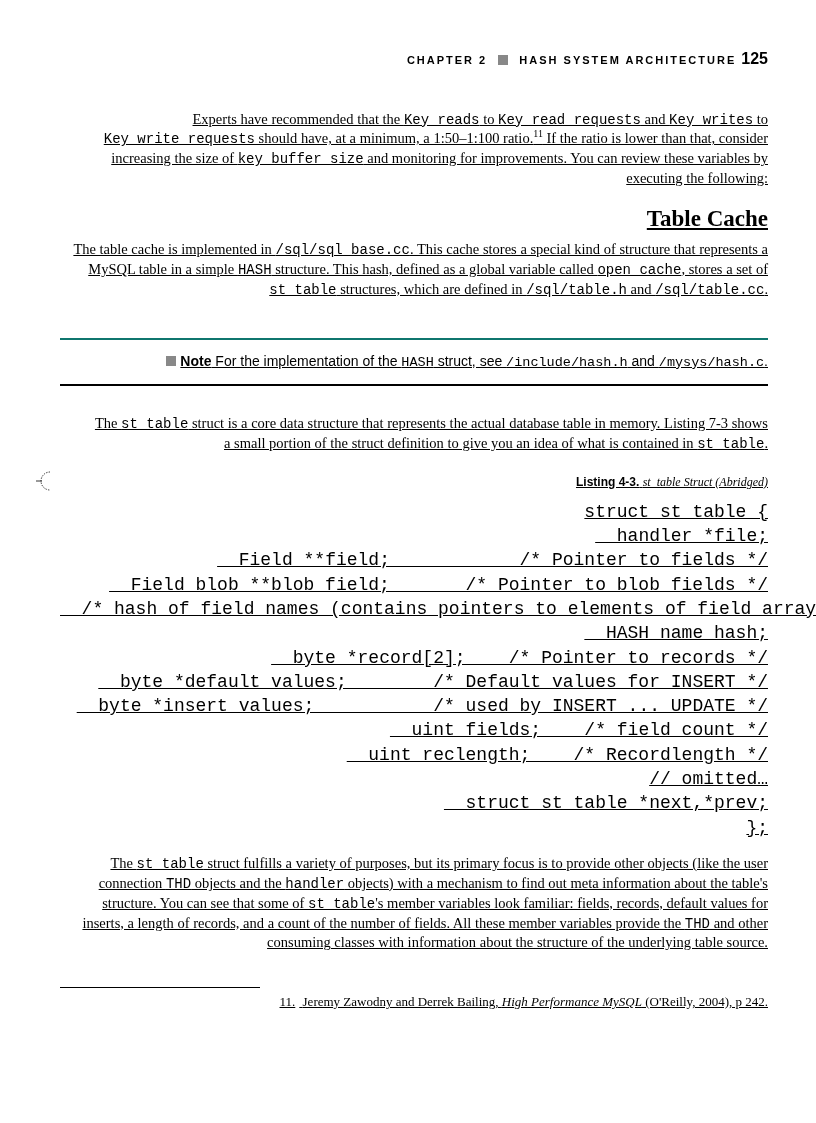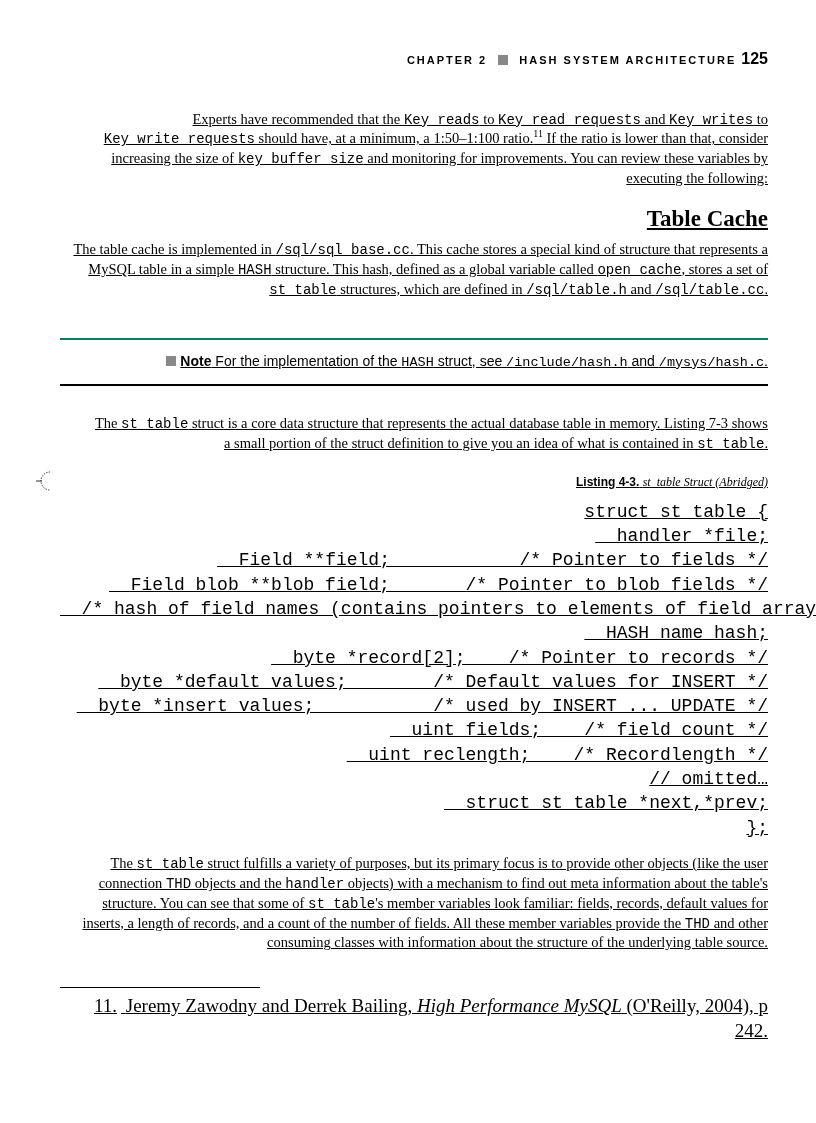--- a/index.html
+++ b/index.html
@@ -101,21 +101,21 @@
     white-space: pre;
     margin: 0 0 14px 0;
   }
   .footnote-rule {
     border: none;
     border-top: 1px solid #000;
     width: 200px;
     margin: 34px 0 6px 0;
   }
   .footnote {
-    font-size: 19px;
+    font-size: 13px;
     line-height: 1.3;
   }
   .footnote .fnnum { margin-right: 4px; }
   sup { font-size: 10px; vertical-align: super; line-height: 0; }
 </style>
 </head>
 <body>
 
 <div class="page">
 

